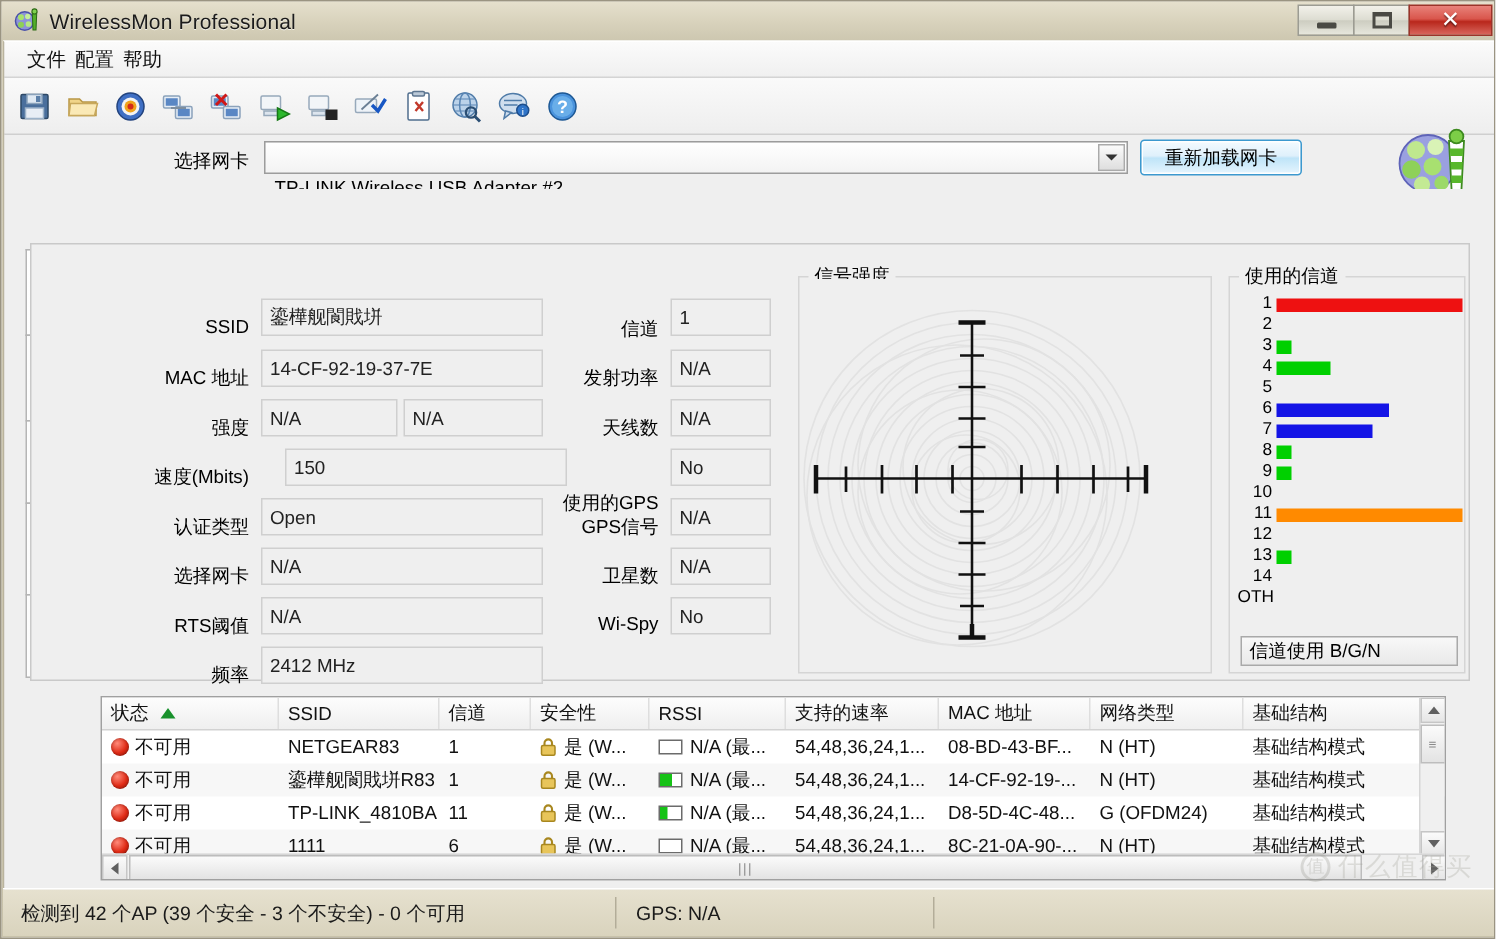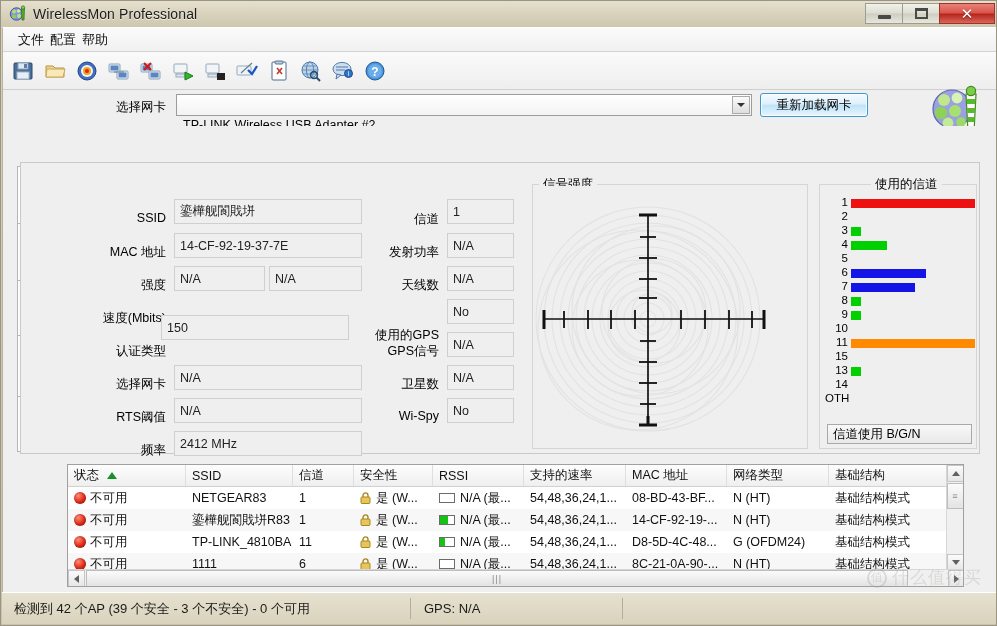--- a/index.html
+++ b/index.html
@@ -476,23 +476,24 @@
         <div class="fbox" style="left:153px; top:36px; width:188px; height:25px;">鎏樺舰閬戝垪</div>
 
         <div class="flabel" style="left:48px; top:81px; width:97px;">MAC 地址</div>
         <div class="fbox" style="left:153px; top:70px; width:188px; height:25px;">14-CF-92-19-37-7E</div>
 
         <div class="flabel" style="left:60px; top:114px; width:85px;">强度</div>
         <div class="fbox" style="left:153px; top:103px; width:91px; height:25px;">N/A</div>
         <div class="fbox" style="left:248px; top:103px; width:93px; height:25px;">N/A</div>
 
         <div class="flabel" style="left:38px; top:147px; width:107px;">速度(Mbits)</div>
-        <div class="fbox" style="left:140px; top:136px; width:188px; height:25px;margin-top:16px;">150</div>
+        <div class="fbox" style="left:169px; top:136px; width:188px; height:25px;">150</div>
 
         <div class="flabel" style="left:48px; top:180px; width:97px;">认证类型</div>
+        <div class="fbox" style="left:153px; top:169px; width:188px; height:25px;">Open</div>
 
         <div class="flabel" style="left:48px; top:213px; width:97px;">选择网卡</div>
         <div class="fbox" style="left:153px; top:202px; width:188px; height:25px;">N/A</div>
 
         <div class="flabel" style="left:48px; top:246px; width:97px;">RTS阈值</div>
         <div class="fbox" style="left:153px; top:235px; width:188px; height:25px;">N/A</div>
 
         <div class="flabel" style="left:60px; top:279px; width:85px;">频率</div>
         <div class="fbox" style="left:153px; top:268px; width:188px; height:25px;">2412 MHz</div>
 
@@ -570,21 +571,21 @@
               <line x1="147" y1="124" x2="147" y2="143"></line>
               <line x1="171" y1="124" x2="171" y2="143"></line>
               <line x1="195" y1="124" x2="195" y2="143"></line>
               <line x1="218" y1="125" x2="218" y2="142"></line>
               <line x1="230" y1="124" x2="230" y2="143" stroke-width="3"></line>
             </g>
           </svg>
         </div>
 
         <div class="groupbox" style="left:798px; top:21px; width:158px; height:265px;"></div>
-        <div class="grouptitle" style="left:850px; top:13px;">使用的信道</div>
+        <div class="grouptitle" style="left:805px; top:13px;">使用的信道</div>
 
         <div id="chan-list" style="left:804px; top:33px;">
           <div class="chan-row">
               <span class="chan-num">1</span>
               <span class="chan-bar" style="width:124px;background:#ee1111;"></span>
             </div>
           <div class="chan-row">
               <span class="chan-num">2</span>
               <span class="chan-bar" style="width:0px;"></span>
             </div>
@@ -618,21 +619,21 @@
             </div>
           <div class="chan-row">
               <span class="chan-num">10</span>
               <span class="chan-bar" style="width:0px;"></span>
             </div>
           <div class="chan-row">
               <span class="chan-num">11</span>
               <span class="chan-bar" style="width:124px;background:#ff8a00;"></span>
             </div>
           <div class="chan-row">
-              <span class="chan-num">15</span>
+              <span class="chan-num">12</span>
               <span class="chan-bar" style="width:0px;"></span>
             </div>
           <div class="chan-row">
               <span class="chan-num">13</span>
               <span class="chan-bar" style="width:10px;background:#00d000;"></span>
             </div>
           <div class="chan-row">
               <span class="chan-num">14</span>
               <span class="chan-bar" style="width:0px;"></span>
             </div>

